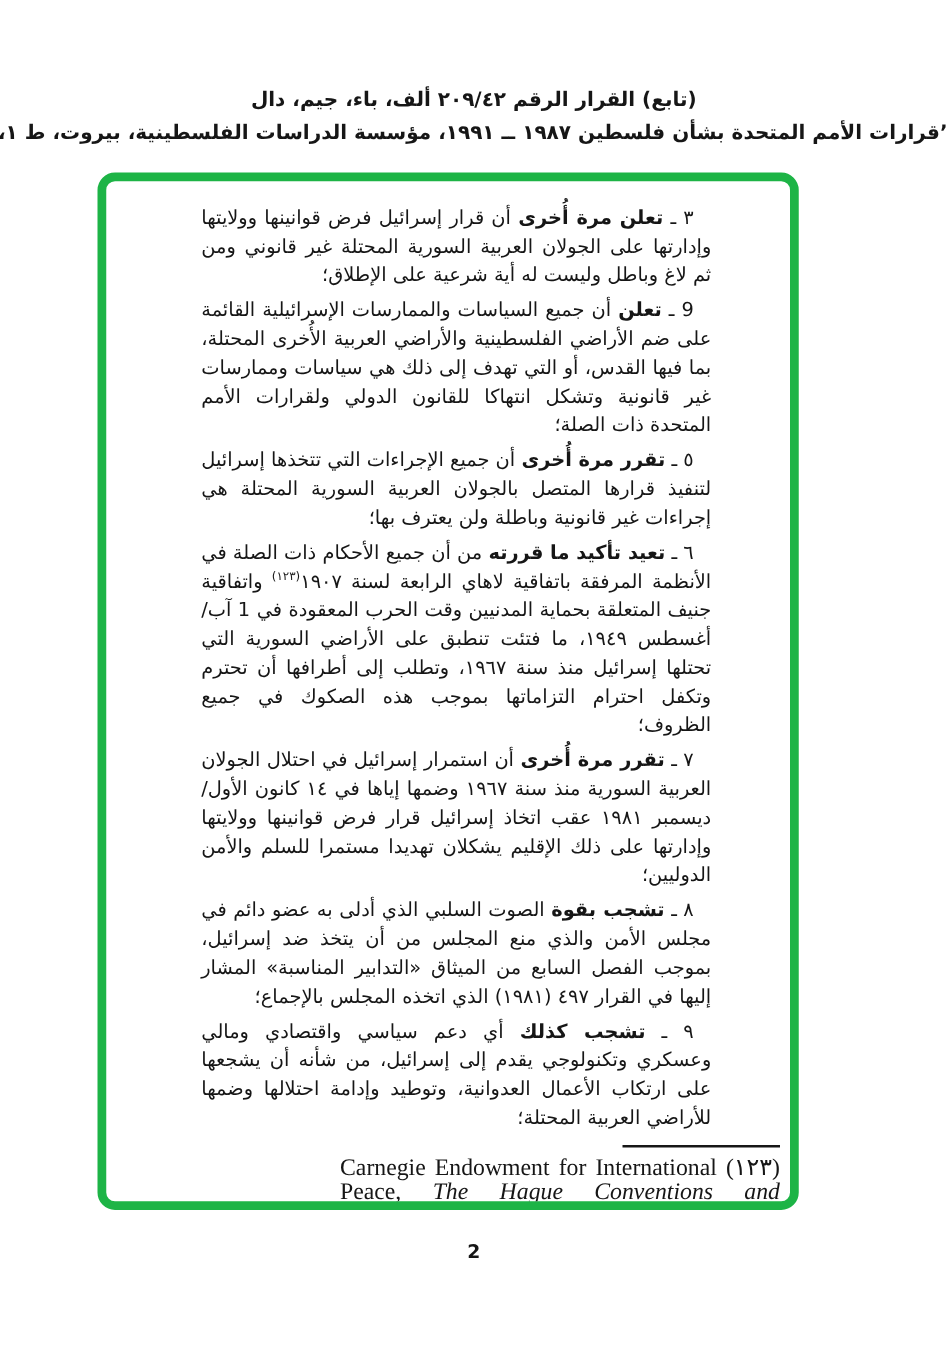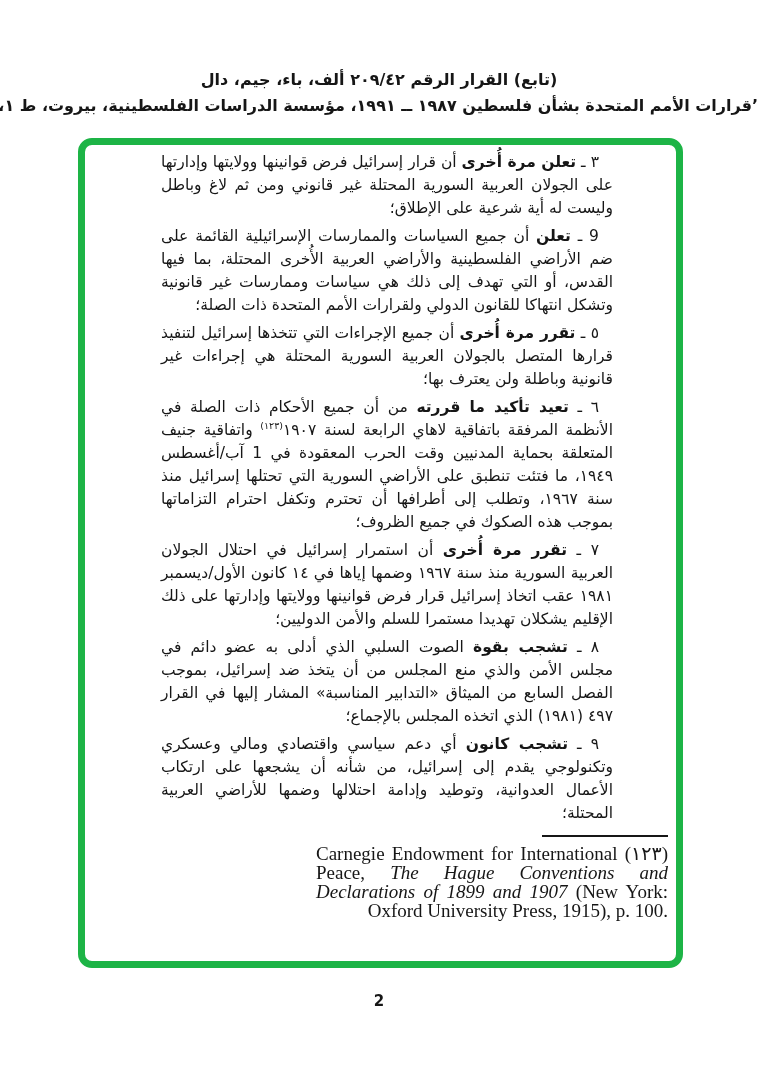--- a/index.html
+++ b/index.html
@@ -9,25 +9,25 @@
     width:758px; height:1078px; overflow:hidden;
     background:var(--paper); color:var(--ink);
     font-family:"DejaVu Sans", sans-serif;
     position:relative;
   }
   .page-header { margin-top:70px; text-align:center; direction:rtl; }
   .header-title { font-size:16px; font-weight:bold; letter-spacing:0; }
   .header-source { font-size:16px; font-weight:bold; margin-top:7px; white-space:nowrap; }
 
   .doc-box {
-    width:605px; height:830px;
+    width:561px; height:830px;
     margin:23px 75px 0 78px;
     border:7px solid var(--green);
     border-radius:14px;
-    padding:4px 8px 0 10px;
+    padding:16px 8px 0 10px;
     overflow:hidden;
   }
   .text-col {
     direction:rtl;
     margin:2px 55px 0 66px;
     font-size:15.5px; line-height:23px;
     text-align:justify;
   }
   .para { margin:0 0 5px 0; text-indent:14px; }
   .para-lead { font-weight:bold; }
@@ -98,21 +98,21 @@
       </p>
 
       <p class="para">
         <span>٨ ـ</span>
         <span class="para-lead">تشجب بقوة</span>
         <span>الصوت السلبي الذي أدلى به عضو دائم في مجلس الأمن والذي منع المجلس من أن يتخذ ضد إسرائيل، بموجب الفصل السابع من الميثاق «التدابير المناسبة» المشار إليها في القرار ٤٩٧ (١٩٨١) الذي اتخذه المجلس بالإجماع؛</span>
       </p>
 
       <p class="para">
         <span>٩ ـ</span>
-        <span class="para-lead">تشجب كانون</span>
+        <span class="para-lead">تشجب كذلك</span>
         <span>أي دعم سياسي واقتصادي ومالي وعسكري وتكنولوجي يقدم إلى إسرائيل، من شأنه أن يشجعها على ارتكاب الأعمال العدوانية، وتوطيد وإدامة احتلالها وضمها للأراضي العربية المحتلة؛</span>
       </p>
     </div>
 
     <hr class="fn-sep">
 
     <div class="footnote" dir="rtl">
       <span>(١٢٣)</span>
       <span class="fn-text"><span>Carnegie Endowment for International Peace, </span><span class="fn-italic">The Hague Conventions and Declarations of 1899 and 1907</span><span> (New York: Oxford University Press, 1915), p. 100.</span></span>
     </div>

